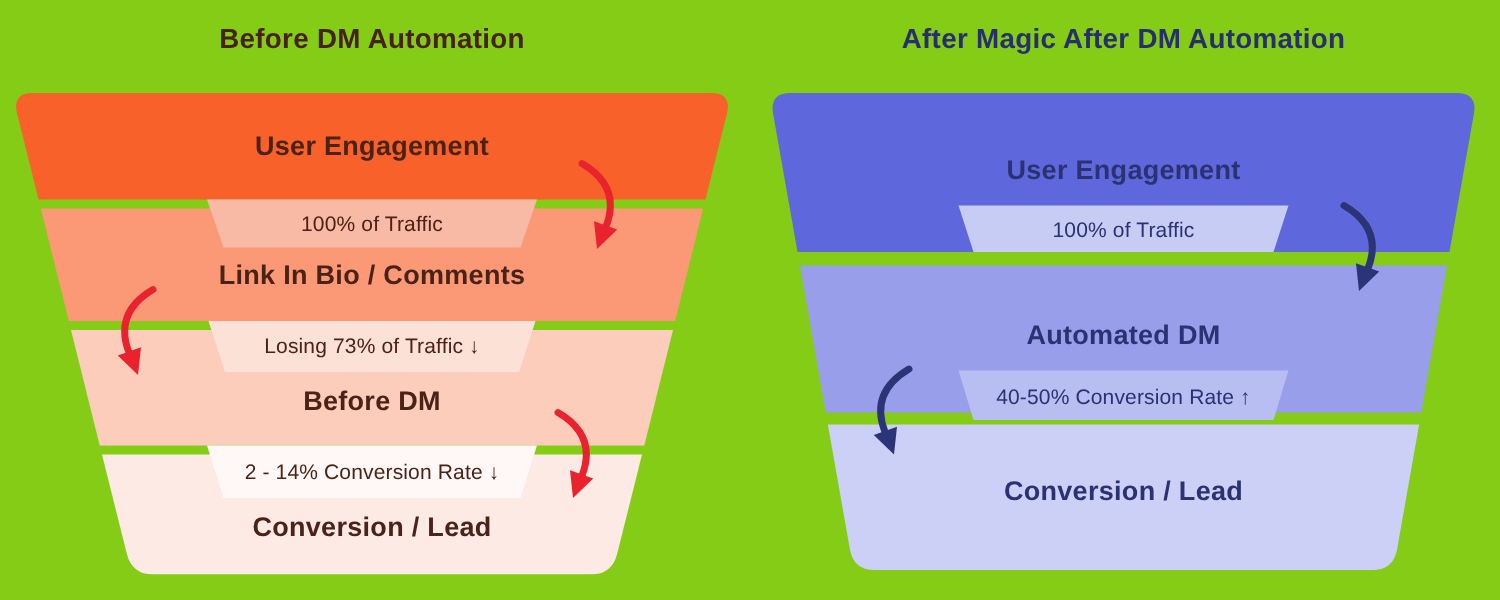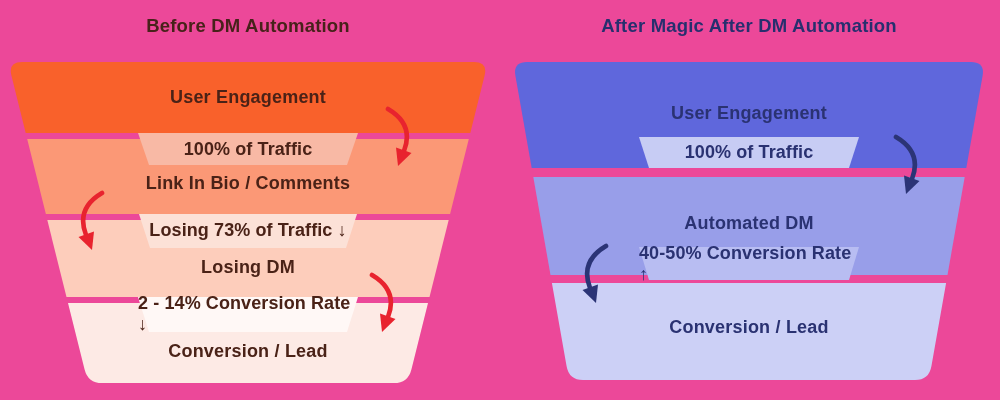--- a/index.html
+++ b/index.html
@@ -14,29 +14,29 @@
   .funnel{position:absolute;}
   .funnel svg.funnel-shapes{position:absolute;left:0;top:0;display:block;}
   .seg-label{
     position:absolute;left:0;right:0;height:30px;
     display:flex;align-items:center;justify-content:center;
     font-size:18px;font-weight:700;letter-spacing:.2px;
   }
   .tab-label{
     position:absolute;height:32px;
     display:flex;align-items:center;justify-content:center;gap:7px;
-    font-size:18px;font-weight:700;letter-spacing:.1px;
+    font-size:14px;font-weight:400;letter-spacing:.1px;
   }
   .arrow{position:absolute;}
   .arrow-flip{transform:scaleX(-1);}
 </style>
 </head>
 <body>
 
-<div id="stage" style="background: #ec4899;">
+<div id="stage" style="background: #84cc16;">
 
   <div class="panel-title" style="left: 8px; width: 480px; color: rgb(71, 34, 26);">Before DM Automation</div>
 
   <div class="funnel" style="left:8px;top:62px;width:480px;height:321px;">
 
     <svg class="funnel-shapes" width="480" height="321" viewBox="0 0 480 321">
       <path d="M 14 0 L 466 0 Q 480 0 476.6 13.6 L 462.3 71 L 17.7 71 L 3.4 13.6 Q 0 0 14 0 Z" style="fill: rgb(249, 97, 43);"></path>
       <polygon points="19.2,77 460.8,77 442.1,152 37.9,152" style="fill: rgb(251, 152, 118);"></polygon>
       <polygon points="39.3,158 440.7,158 421.5,235 58.5,235" style="fill: rgb(253, 205, 187);"></polygon>
       <path d="M 60 241 L 420 241 L 403.4 307.4 Q 400 321 386 321 L 94 321 Q 80 321 76.6 307.4 Z" style="fill: rgb(253, 234, 229);"></path>
@@ -46,21 +46,21 @@
     </svg>
 
     <div class="seg-label" style="top: 20px; font-size: 18px; color: rgb(74, 34, 23);">User Engagement</div>
 
     <div class="tab-label" style="top: 71px; left: 130px; width: 220px; color: rgb(74, 34, 23);">100% of Traffic</div>
 
     <div class="seg-label" style="top: 106px; color: rgb(74, 34, 23);">Link In Bio / Comments</div>
 
     <div class="tab-label" style="top: 152px; left: 131px; width: 218px; color: rgb(74, 34, 23);">Losing 73% of Traffic ↓</div>
 
-    <div class="seg-label" style="top: 190px; color: rgb(74, 34, 23);">Losing DM</div>
+    <div class="seg-label" style="top: 190px; color: rgb(74, 34, 23);">Before DM</div>
 
     <div class="tab-label" style="top: 236px; left: 130px; width: 220px; color: rgb(74, 34, 23);">2 - 14% Conversion Rate ↓</div>
 
     <div class="seg-label" style="top: 274px; color: rgb(74, 34, 23);">Conversion / Lead</div>
   </div>
 
   <svg class="arrow" style="left: 378px; top: 106px; color: rgb(232, 35, 46);" width="40" height="62" viewBox="0 0 40 62">
     <path d="M 10 3 C 27 13 33 27 26 45" fill="none" stroke="currentColor" stroke-width="4.6" stroke-linecap="round"></path>
     <polygon points="20,60 33.5,47 18,41.5" fill="currentColor"></polygon>
   </svg>

